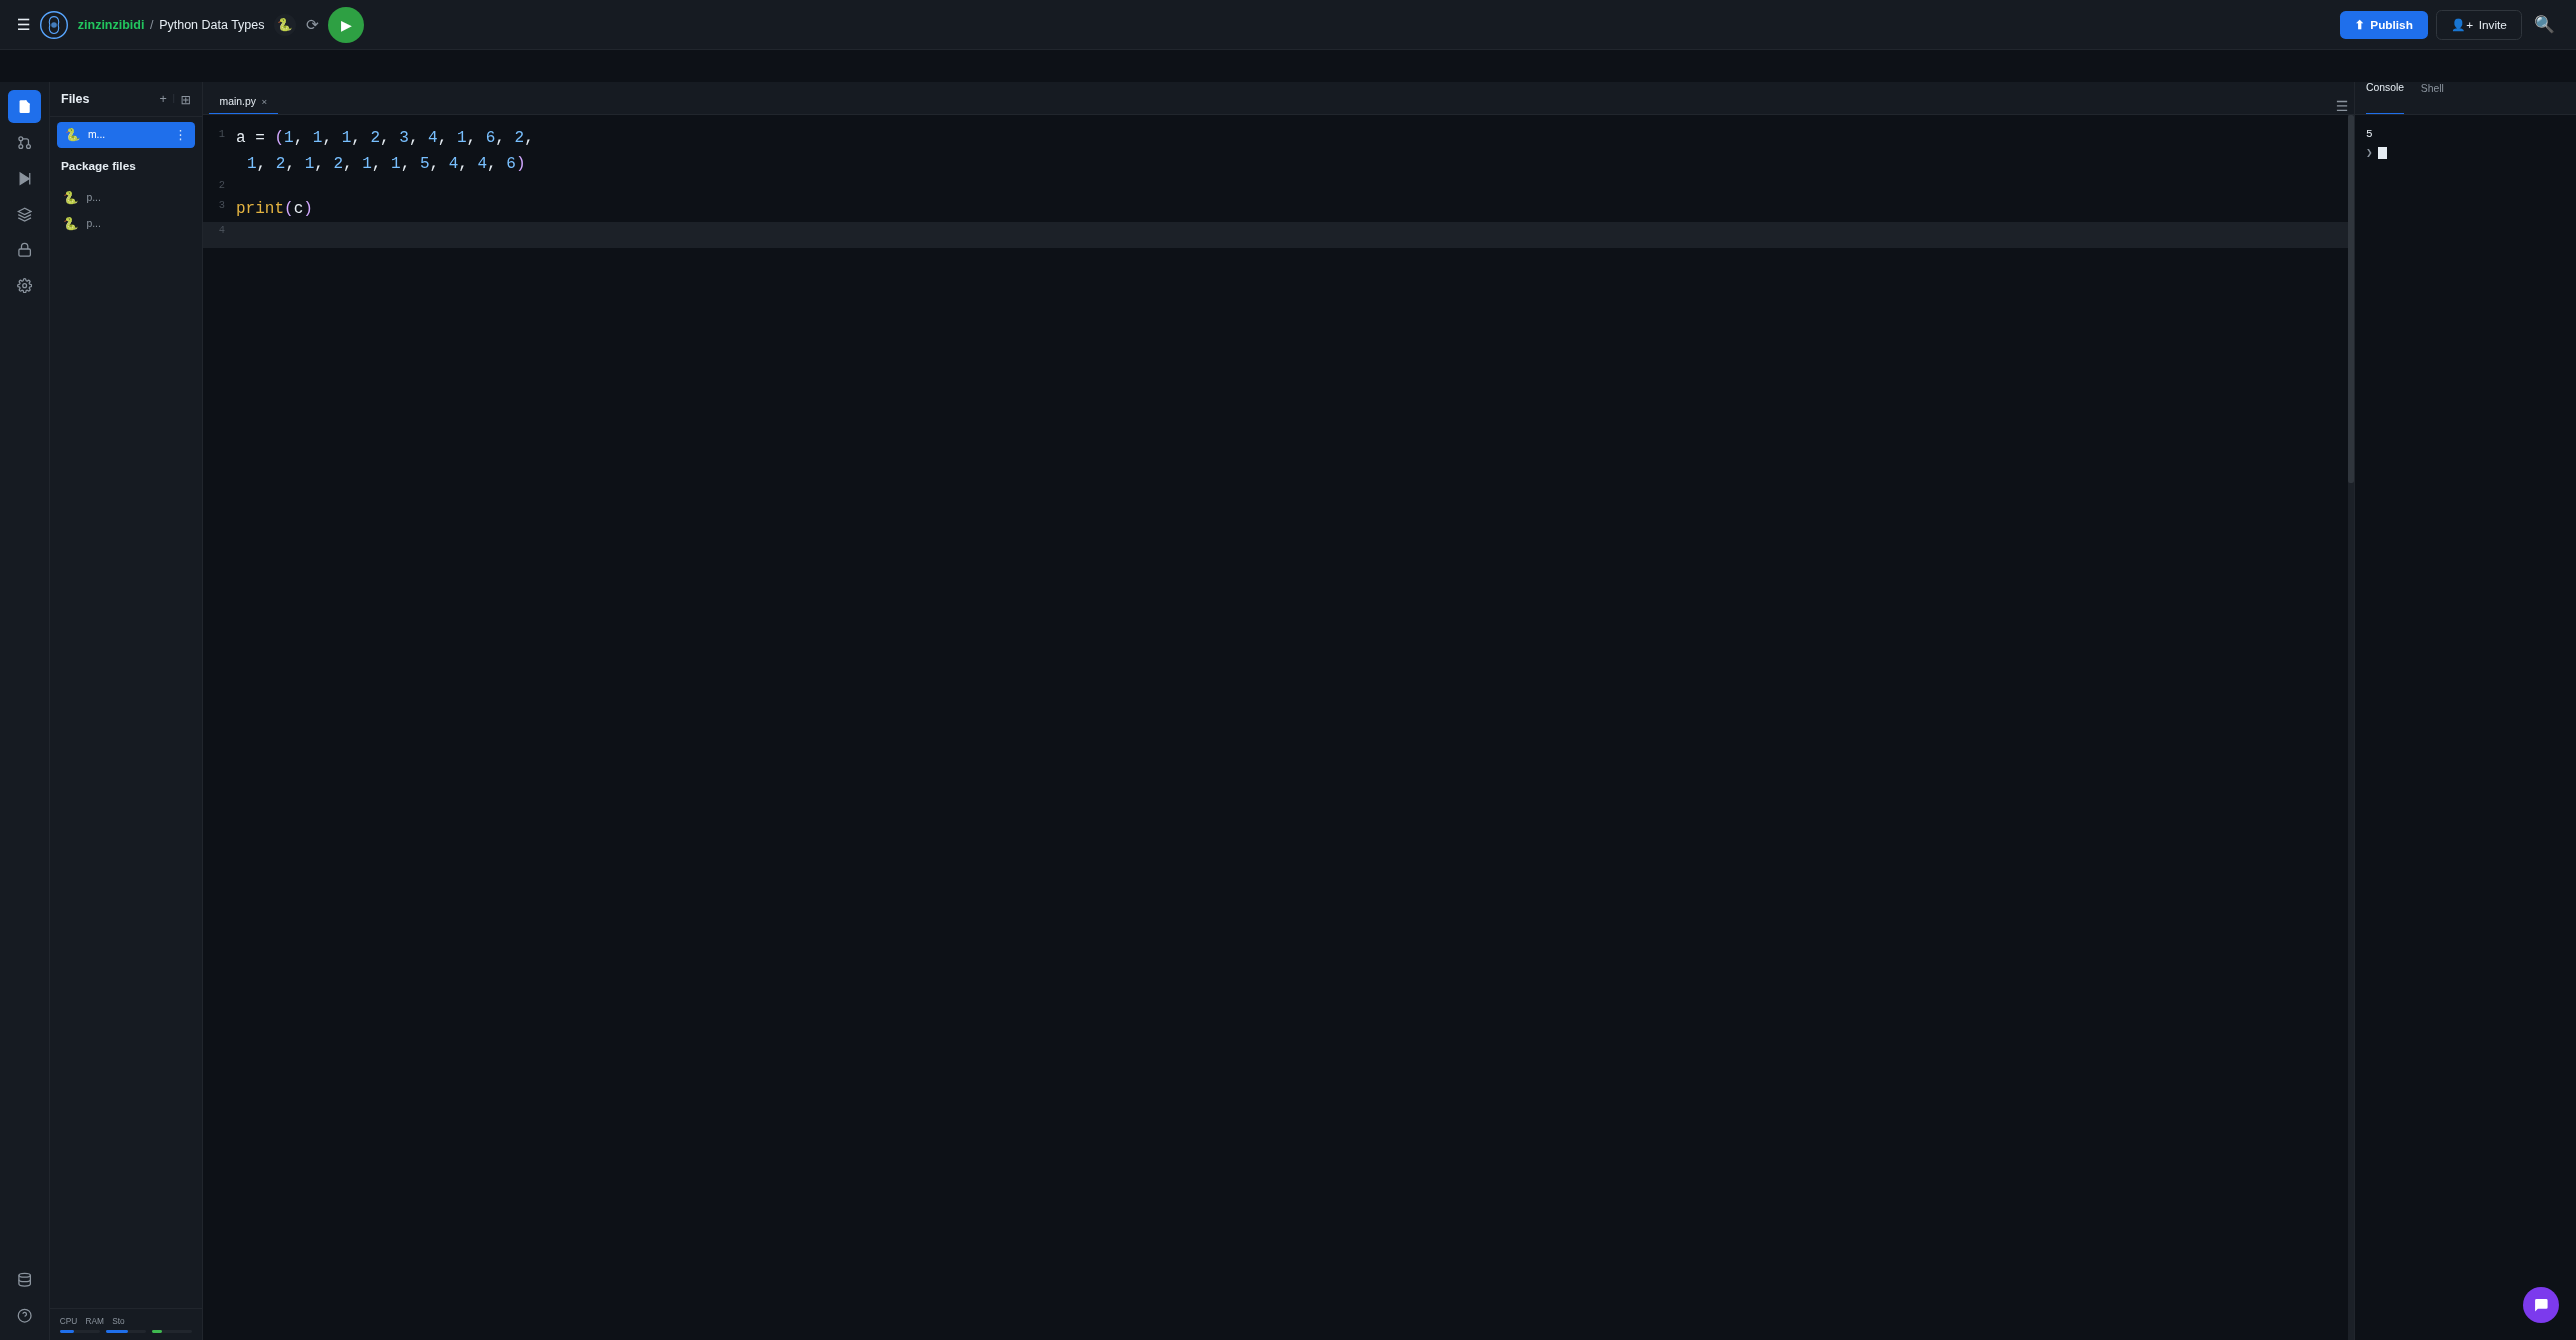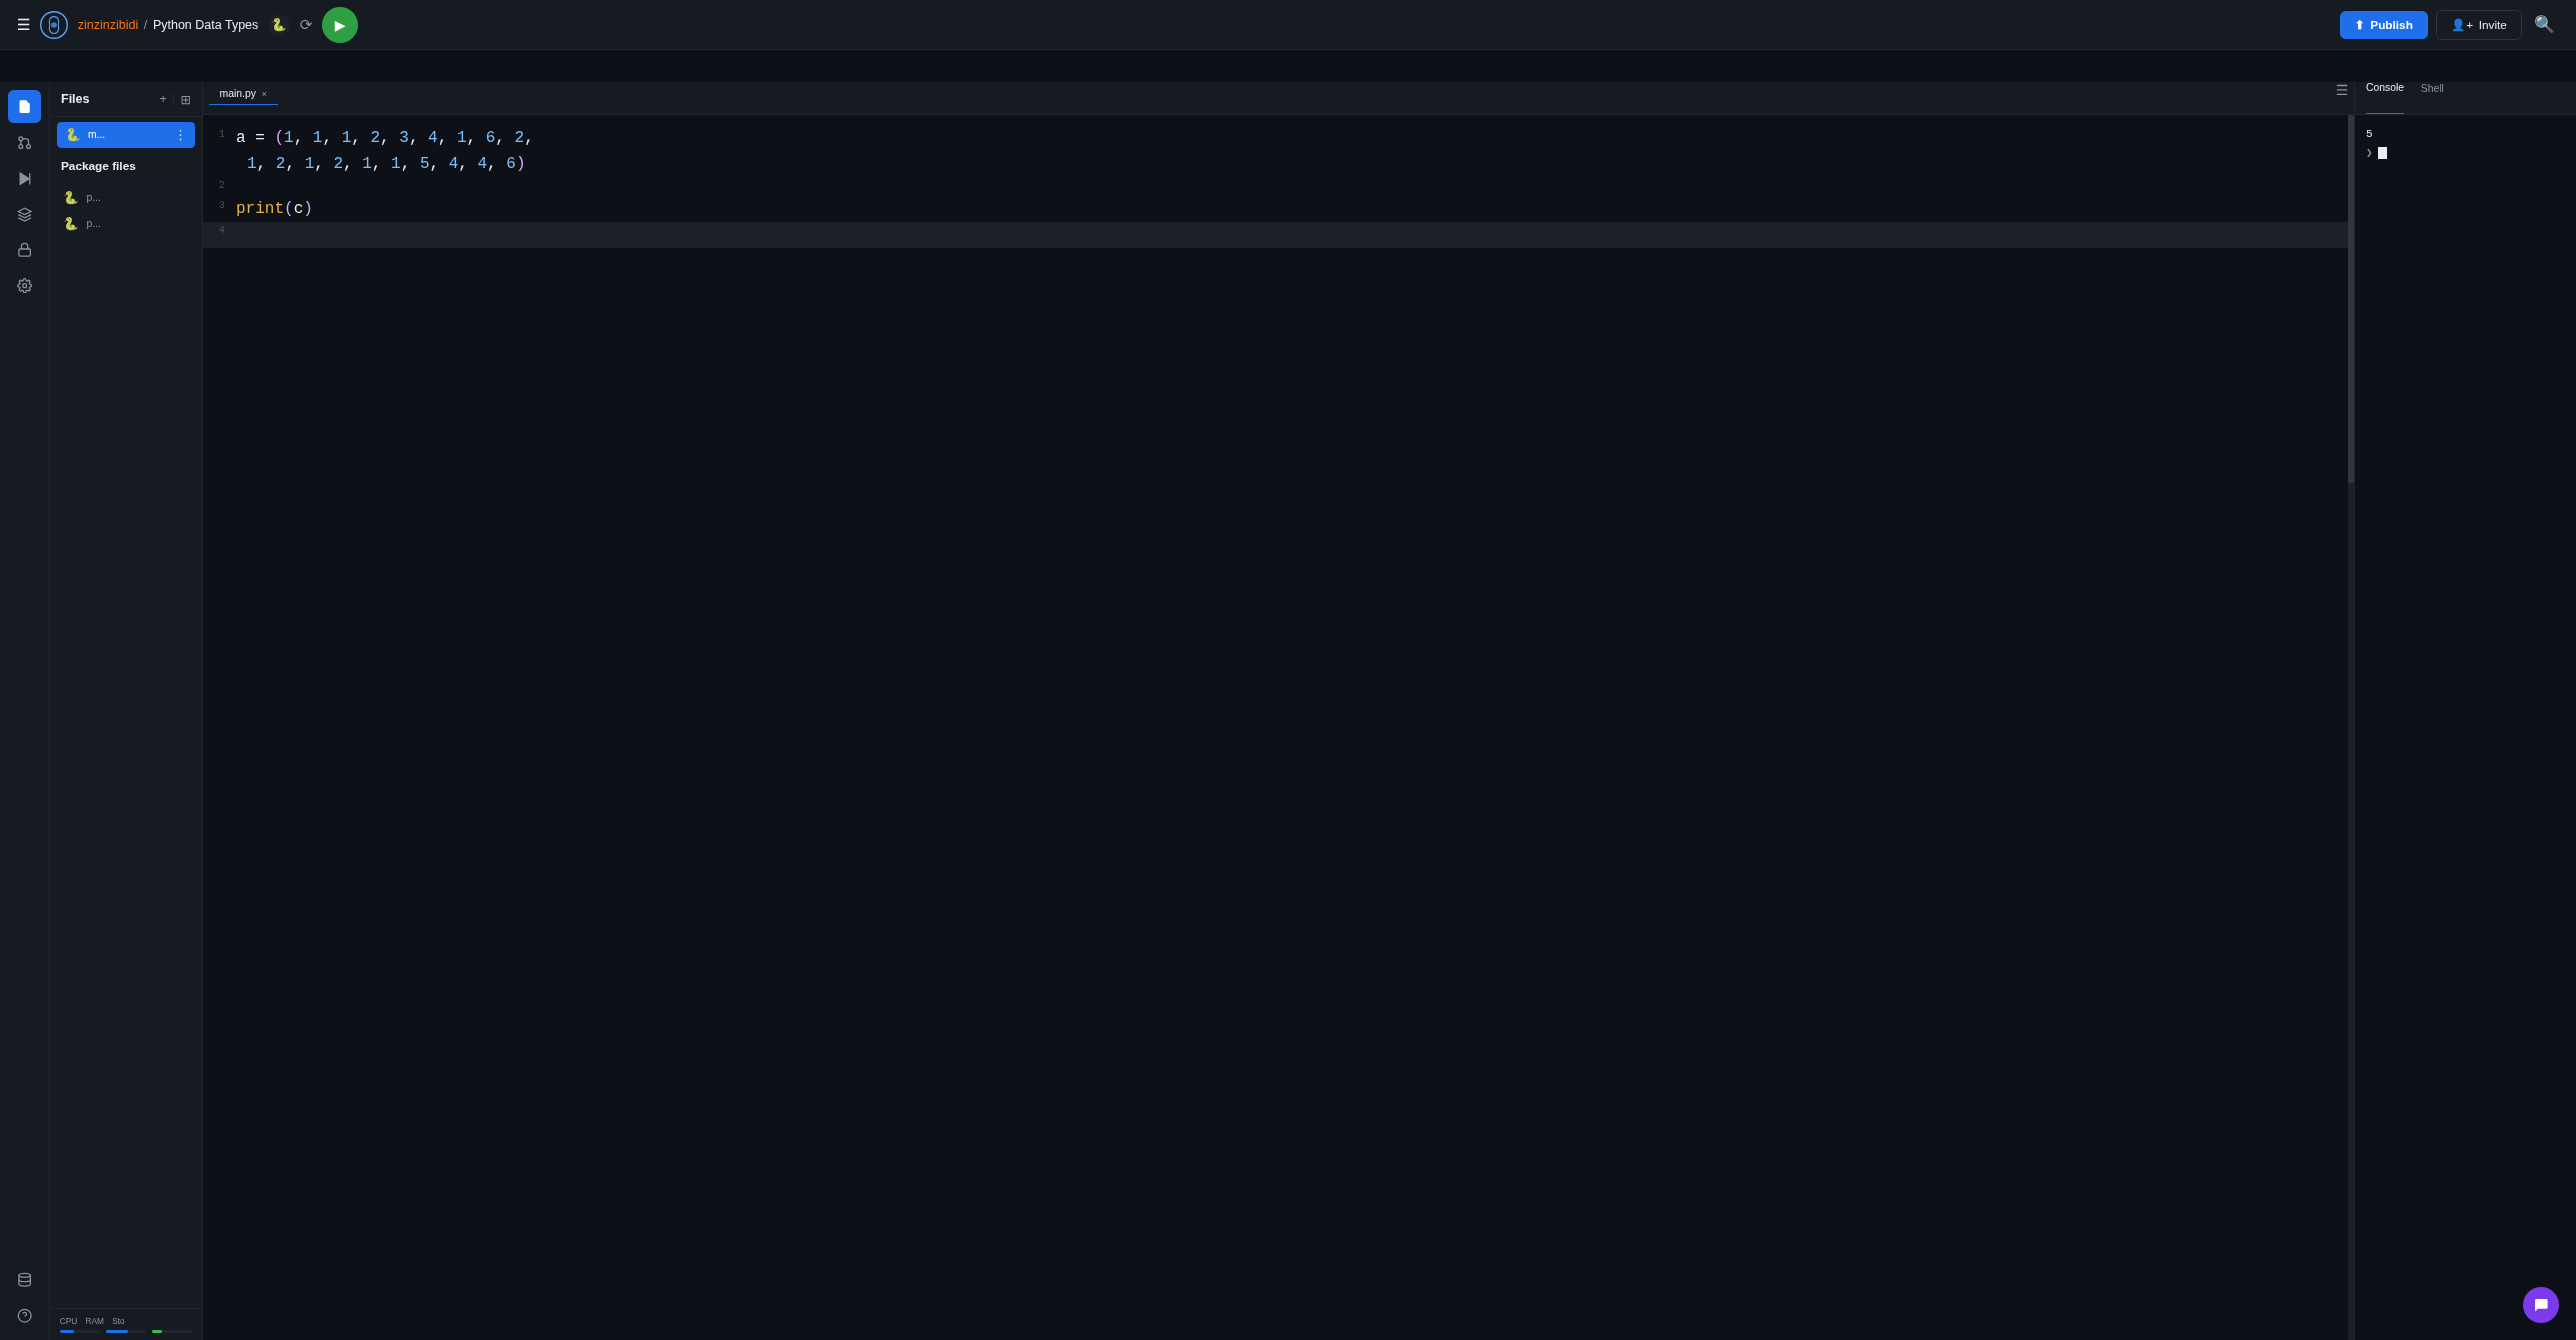--- a/index.html
+++ b/index.html
@@ -35,22 +35,22 @@
       cursor: pointer;
       color: #e6edf3;
     }
     .breadcrumb {
       display: flex;
       align-items: center;
       gap: 5.6px;
       font-size: 12.5px;
     }
     .breadcrumb-user {
-      color: #f97316;
-      font-weight: 400;
+      color: #22c55e;
+      font-weight: 700;
     }
     .breadcrumb-sep {
       color: #8b949e;
     }
     .breadcrumb-project {
       color: #e6edf3;
       font-weight: 500;
     }
     .python-badge {
       width: 22px;
@@ -278,21 +278,21 @@
       flex: 1;
       background: #0d1117;
       display: flex;
       flex-direction: column;
       overflow: hidden;
     }
     .editor-tabs {
       background: #161b22;
       border-bottom: 0.7px solid #21262d;
       display: flex;
-      align-items: flex-start;
+      align-items: flex-end;
       padding: 0 5.6px;
       height: 33px;
     }
     .editor-tab {
       display: flex;
       align-items: center;
       gap: 5.6px;
       padding: 5.6px 11px;
       font-size: 10.4px;
       color: #e6edf3;

